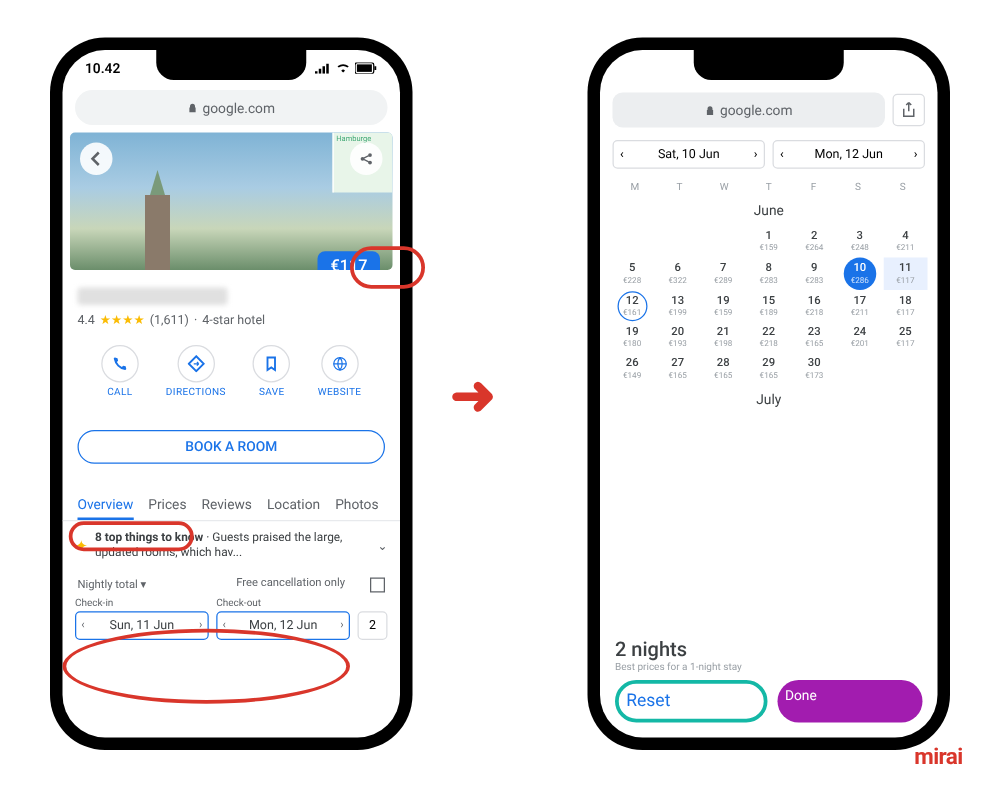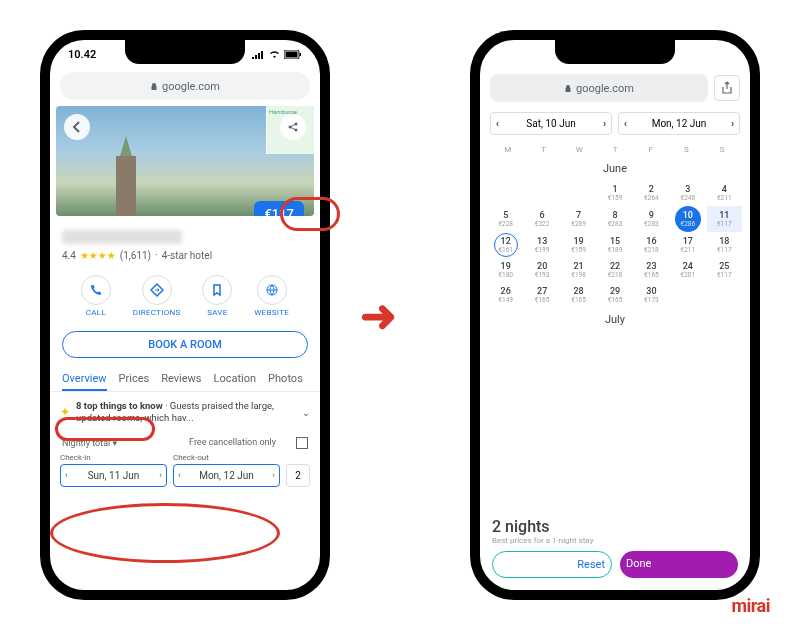--- a/index.html
+++ b/index.html
@@ -21,21 +21,21 @@
 .hero-map{position:absolute;right:0;top:0;width:48px;height:48px;background:#e8f5e9;border-left:1px solid #fff;font-size:6px;color:#4a7;padding:2px;overflow:hidden}
 .price-badge{position:absolute;right:10px;bottom:-10px;background:#1a73e8;color:#fff;padding:5px 10px;border-radius:6px;font-size:13px;font-weight:500;z-index:2}
 .hotel-info{padding:14px 12px 8px}
 .hotel-name{height:14px;width:120px;background:#e0e0e0;border-radius:3px;filter:blur(2px);margin-bottom:6px}
 .rating-row{font-size:10px;color:#5f6368;display:flex;align-items:center;gap:4px}
 .stars{color:#fbbc04}
 .actions{display:flex;justify-content:space-around;padding:6px 20px}
 .action{display:flex;flex-direction:column;align-items:center;gap:3px}
 .action-circle{width:30px;height:30px;border:1px solid #dadce0;border-radius:50%;display:flex;align-items:center;justify-content:center;color:#1a73e8}
 .action-label{font-size:8px;color:#1a73e8;letter-spacing:.3px}
-.book-btn{margin:8px 12px;border:1px solid #1a73e8;color:#1a73e8;text-align:center;padding:6px;border-radius:18px;font-size:11px;font-weight:500}
+.book-btn{margin:20px 12px;border:1px solid #1a73e8;color:#1a73e8;text-align:center;padding:6px;border-radius:18px;font-size:11px;font-weight:500}
 .tabs{display:flex;gap:12px;padding:6px 12px 0;font-size:11px;color:#5f6368;border-bottom:1px solid #e8eaed}
 .tab{padding-bottom:4px}
 .tab.active{color:#1a73e8;border-bottom:2px solid #1a73e8}
 .tip{margin:8px 10px;display:flex;gap:6px;align-items:center;font-size:9.5px;color:#3c4043}
 .tip-icon{color:#fbbc04;font-size:12px}
 .tip-text{flex:1;line-height:1.3}
 .chev{color:#5f6368}
 .filter-row{display:flex;justify-content:space-between;padding:4px 12px;font-size:9px;color:#5f6368;align-items:center}
 .checkbox{width:12px;height:12px;border:1px solid #5f6368}
 .date-row{display:flex;gap:6px;padding:2px 10px;align-items:center}
@@ -56,21 +56,21 @@
 .day .p{font-size:6.5px;color:#9aa0a6}
 .day.sel{background:#1a73e8;color:#fff;border-radius:50%;width:26px;height:26px;margin:0 auto}
 .day.sel .p{color:#cfe2fb}
 .day.range{background:#e8f0fe}
 .day.out-circle{position:relative}
 .day.out-circle::before{content:'';position:absolute;width:22px;height:22px;border:1px solid #1a73e8;border-radius:50%;left:50%;top:50%;transform:translate(-50%,-50%)}
 .footer{position:absolute;bottom:12px;left:0;right:0;padding:0 12px}
 .nights{font-size:16px;color:#3c4043;font-weight:500}
 .nights-sub{font-size:8px;color:#9aa0a6;margin-bottom:6px}
 .footer-btns{display:flex;gap:8px}
-.btn-reset{flex:1;border:1px solid #14b8a6;color:#1a73e8;text-align:right;padding:6px;border-radius:18px;font-size:11px}
+.btn-reset{flex:1;border:3px solid #14b8a6;color:#1a73e8;text-align:left;padding:6px;border-radius:18px;font-size:14px}
 .btn-done{flex:1;background:#a21caf;color:#fff;text-align:left;padding:6px;border-radius:18px;font-size:11px}
 
 .ann{position:absolute;border:3px solid #d9362b;border-radius:50%;pointer-events:none;z-index:50}
 .ann-price{width:60px;height:34px;border-radius:18px}
 .ann-tabs{width:100px;height:24px;border-radius:14px}
 .ann-dates{width:230px;height:60px;border-radius:50%}
 .arrow{position:absolute;left:360px;top:290px;font-size:44px;color:#d9362b;font-weight:bold}
 .brand{position:absolute;right:30px;bottom:14px;color:#d9362b;font-weight:700;font-size:18px;letter-spacing:-.5px}
 .building{position:absolute;bottom:0;left:60px;width:20px;height:60px;background:#8a7a6a}
 .building::before{content:'';position:absolute;top:-20px;left:4px;width:12px;height:20px;background:#7a9a7a;clip-path:polygon(50% 0,100% 100%,0 100%)}

